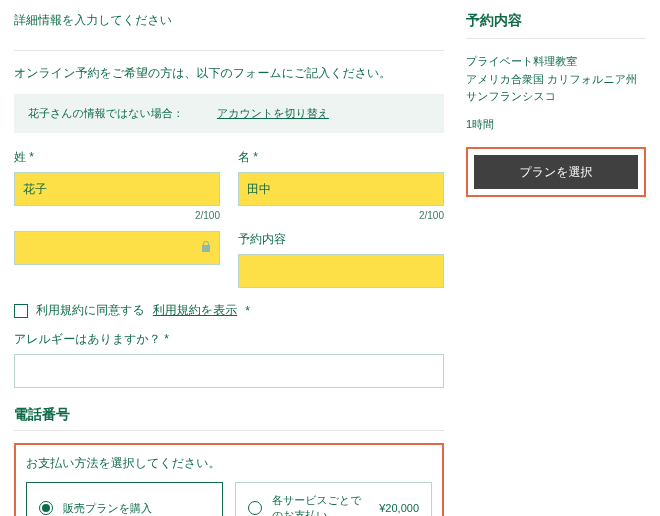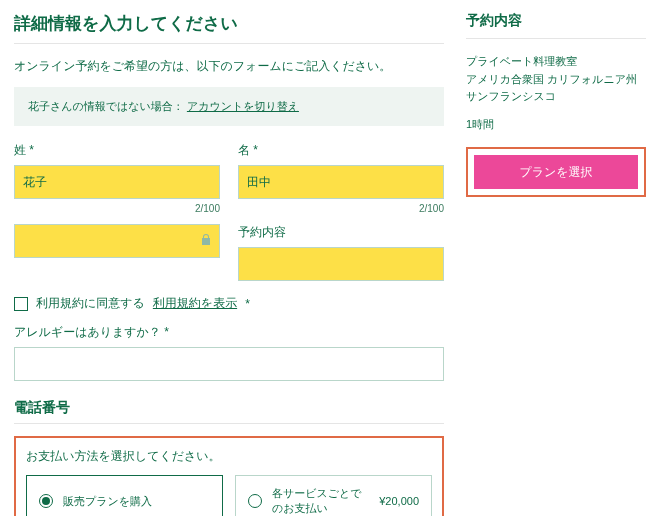--- a/index.html
+++ b/index.html
@@ -9,33 +9,33 @@
     color: #0f6b47;
     width: 660px;
     height: 516px;
     padding: 12px 14px;
     font-size: 12px;
   }
   .wrap { display: flex; gap: 22px; }
   .main { flex: 1 1 auto; width: 430px; }
   .side { width: 180px; flex: 0 0 180px; }
 
-  h1 { font-size: 17px; font-weight: 700; margin-bottom: 8px; }
+  h1 { font-size: 12px; font-weight: 400; margin-bottom: 21px; }
   hr { border: none; border-top: 1px solid #e5e5e5; margin: 8px 0 14px; }
 
   .intro { color: #0f6b47; margin-bottom: 12px; }
 
   .notice {
     background: #eef4f1;
     padding: 12px 14px;
     font-size: 11px;
     color: #0f6b47;
     margin-bottom: 16px;
   }
-  .notice a { color: #0f6b47; text-decoration: underline; cursor: pointer; }
+  .notice a { color: #0f6b47; text-decoration: underline; cursor: pointer; margin-left: 30px; }
 
   .row { display: flex; gap: 18px; margin-bottom: 10px; }
   .col { flex: 1; }
   .field-label { font-size: 12px; margin-bottom: 6px; display: block; }
   .req::after { content: " *"; }
 
   .text-input {
     width: 100%;
     height: 34px;
     border: 1px solid #b9d6ca;
@@ -97,21 +97,21 @@
   }
   .pay-price { margin-left: auto; font-size: 11px; }
 
   
   .side h3 { font-size: 14px; font-weight: 600; margin-bottom: 8px; }
   .side-block { font-size: 11px; line-height: 1.6; margin-bottom: 10px; }
   .side .duration { margin-bottom: 14px; }
   .cta-highlight { border: 2px solid #e06a45; padding: 6px; }
   .cta-btn {
     width: 100%; height: 34px;
-    background: #ec4899; color: #fff;
+    background: #404040; color: #fff;
     border: none; font-size: 12px;
     cursor: pointer;
   }
 </style>
 </head>
 <body>
 
 <div class="wrap">
   <div class="main">
     <h1>詳細情報を入力してください</h1>

